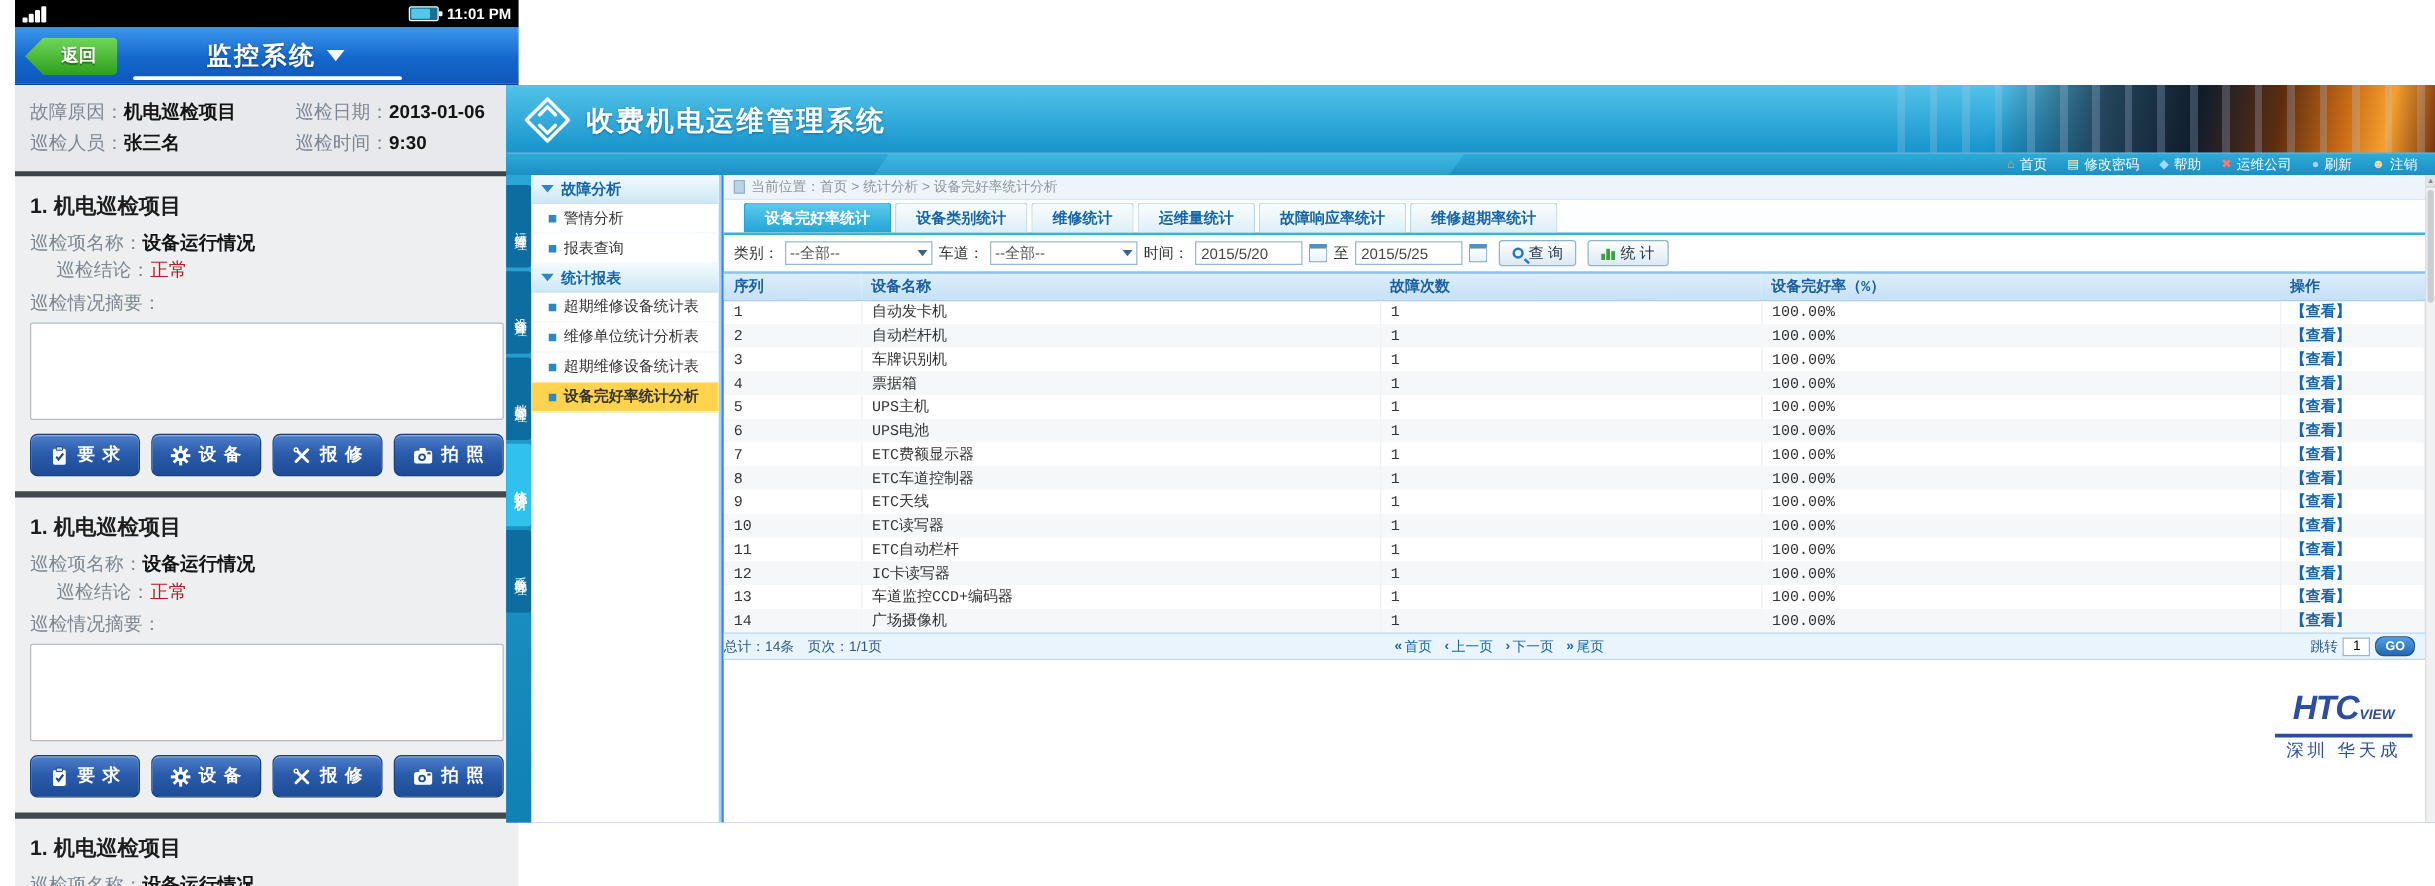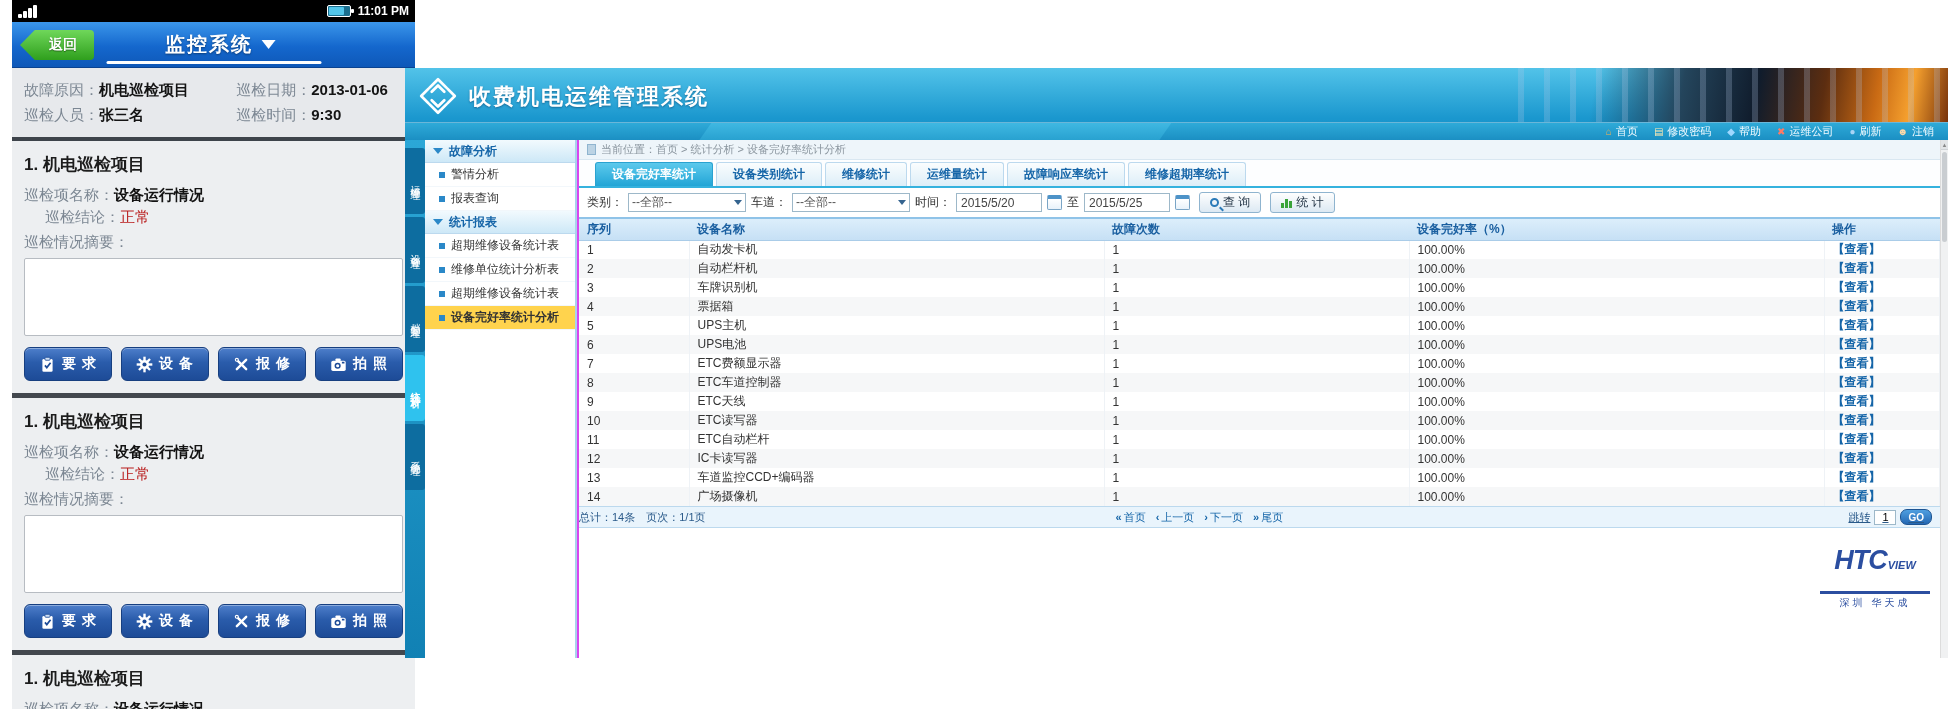--- a/index.html
+++ b/index.html
@@ -35,21 +35,21 @@
 .p-sec-left { width:58%; display:flex; }
 .p-sec-right { display:flex;margin-left:21px; }
 .p-ok { color:#b91c1c; font-weight:normal; }
 .p-summary-label { font-size:15px; color:#7c8793; margin-bottom:6px; }
 .p-textarea { display:block; width:100%; height:78px; background:#fff; border:1px solid #b7bcc2; border-radius:2px; resize:none; font:14px "Liberation Sans",sans-serif; padding:4px; }
 .p-btn-row { display:flex; gap:9px; margin-top:11px; }
 .p-btn { flex:1; height:34px; border:1px solid #173f80; border-radius:6px; background:linear-gradient(#4e7fcb,#2a5cab 45%,#1d4b97); color:#fff; font-size:14px; font-weight:bold; display:flex; align-items:center; justify-content:center; gap:6px; box-shadow:inset 0 1px 0 rgba(255,255,255,.35); cursor:pointer; letter-spacing:1px; }
 .p-btn svg { width:17px; height:17px; }
 
 
-#desk { position:absolute; left:405px; top:68px; width:1543px; height:590px; background:#d946ef; font-size:12px; }
+#desk { position:absolute; left:405px; top:68px; width:1543px; height:590px; background:#3b82f6; font-size:12px; }
 .d-header { position:absolute; left:0; top:0; right:0; height:72px; background:linear-gradient(#52c3e9,#1a97ce 70%,#1690c7); overflow:hidden; }
 .d-photo { position:absolute; right:0; top:0; width:430px; height:72px;
   background:
    repeating-linear-gradient(90deg, rgba(180,200,230,.25) 0 6px, rgba(10,20,40,0) 6px 26px),
    linear-gradient(100deg, rgba(26,151,206,0) 0%, rgba(26,151,206,0) 18%, #24455c 38%, #101c2c 55%, #5c2d10 70%, #c96a14 82%, #f5a02e 90%, #6e2a08 100%); }
 .d-logo { position:absolute; left:12px; top:7px; width:42px; height:42px; }
 .d-title { position:absolute; left:64px; top:14px; color:#fff; font-size:22px; font-weight:bold; letter-spacing:2px; text-shadow:0 1px 2px rgba(0,40,80,.45); }
 .d-navstrip { position:absolute; left:0; bottom:0; right:0; height:18px; background:linear-gradient(#2eaad8,#1b8fc3); display:flex; align-items:center; justify-content:flex-end; gap:16px; padding-right:14px; border-top:1px solid rgba(255,255,255,.35); }
 .d-navstrip:before { content:""; position:absolute; left:300px; top:0; width:460px; height:18px; background:linear-gradient(#3fb8e2,#27a0cf); transform:skewX(-35deg); }
 .d-nav-item { position:relative; display:flex; align-items:center; gap:4px; color:#f2fbff; font-size:11px; cursor:pointer; white-space:nowrap; }
@@ -77,38 +77,38 @@
 .f-select { width:118px; height:19px; background:#fff; border:1px solid #9db8c9; display:flex; align-items:center; justify-content:space-between; padding:0 3px; color:#555; cursor:pointer; }
 .f-select .arr { width:0; height:0; border-left:4px solid transparent; border-right:4px solid transparent; border-top:5px solid #35648f; }
 .f-input { width:86px; height:19px; border:1px solid #9db8c9; background:#fff; font:12px "Liberation Sans",sans-serif; padding:0 4px; color:#444; }
 .cal-ico { width:15px; height:15px; background:linear-gradient(#fff,#e8f2fa); border:1px solid #7aa5c6; border-top:4px solid #4d93c8; border-radius:2px; cursor:pointer; flex:none; }
 .f-btn { height:21px; padding:0 10px; background:linear-gradient(#fefefe,#dce9f3); border:1px solid #8fb4cf; border-radius:3px; display:flex; align-items:center; gap:4px; font-size:12px; color:#234; cursor:pointer; margin-left:4px; white-space:nowrap; }
 .mag { width:9px; height:9px; border:2px solid #2a7ab8; border-radius:50%; position:relative; }
 .mag:after { content:""; position:absolute; width:5px; height:2px; background:#2a7ab8; transform:rotate(45deg); left:7px; top:8px; }
 .chart-ico { display:flex; align-items:flex-end; gap:1px; height:11px; }
 .chart-ico i { width:3px; background:#3aa33a; display:block; }
 
-table.grid { width:100%; border-collapse:collapse; table-layout:fixed; }
+table.grid { width:100%; border-collapse:collapse; table-layout:fixed;font-family:Liberation Mono, monospace; }
 table.grid th { height:22px; background:linear-gradient(#dceefb,#c6e0f5); border-top:2px solid #8fc3e8; border-bottom:1px solid #aacce8; color:#1a5fa0; font-size:12px; text-align:left; padding:0 8px; font-weight:bold; }
 table.grid td { height:19px; font-size:12px; color:#333; padding:0 8px; border-right:1px solid #eef2f6; white-space:nowrap; overflow:hidden; }
 table.grid tr.alt td { background:#f6f7f8; }
 td.op a { color:#1565a8; font-weight:bold; text-decoration:none; cursor:pointer; }
 .tfooter { height:22px; background:#e9f4fc; border-top:1px solid #bcd9ee; border-bottom:1px solid #bcd9ee; display:flex; align-items:center; font-size:11px; color:#2a5a8a; }
 .tf-summary { }
 .tf-pages { margin-left:410px; display:flex; gap:10px; }
 .tf-pages span { color:#1565a8; cursor:pointer; display:flex; align-items:center; gap:2px; }
-.tf-right { margin-left:auto; margin-right:8px; display:flex; align-items:center; gap:4px;text-decoration:underline; }
+.tf-right { margin-left:auto; margin-right:8px; display:flex; align-items:center; gap:4px; }
 .jump-input { width:22px; height:15px; border:1px solid #9db8c9; text-align:center; font:11px "Liberation Sans",sans-serif; }
 .go-btn { height:16px; padding:0 7px; background:linear-gradient(#4f9fe0,#2468b4); border:1px solid #1d5492; border-radius:7px; color:#fff; font-size:10px; font-weight:bold; display:flex; align-items:center; cursor:pointer; }
 
 .htc { position:absolute; right:10px; bottom:48px; width:110px; text-align:center; }
-.htc-top { color:#2b4ea0; border-bottom:3px solid #2b4ea0; padding-bottom:15px; display:flex; align-items:baseline; justify-content:center; }
+.htc-top { color:#2b4ea0; border-bottom:3px solid #2b4ea0; padding-bottom:5px; display:flex; align-items:baseline; justify-content:center; }
 .htc-main { font-size:27px; font-weight:bold; font-style:italic; letter-spacing:-1px; font-family:"Liberation Sans",sans-serif; }
 .htc-sub { font-size:11px; font-weight:bold; font-style:italic; margin-left:1px; }
-.htc-co { color:#2b4ea0; font-size:10px; margin-top:2px; letter-spacing:3px; white-space:nowrap; }
+.htc-co { color:#2b4ea0; font-size:14px; margin-top:2px; letter-spacing:3px; white-space:nowrap; }
 
 .scroll { position:absolute; right:0; top:72px; bottom:0; width:8px; background:#f0f1f2; border-left:1px solid #dcdcdc; }
 .scroll .up { height:10px; background:#e2e4e6; border-bottom:1px solid #cfd2d5; font-size:6px; color:#888; text-align:center; line-height:10px; }
 .scroll .thumb { margin:2px 1px; height:90px; background:#c9cdd1; border-radius:3px; }
 </style>
 </head>
 <body>
 
 <div id="stage">
 

